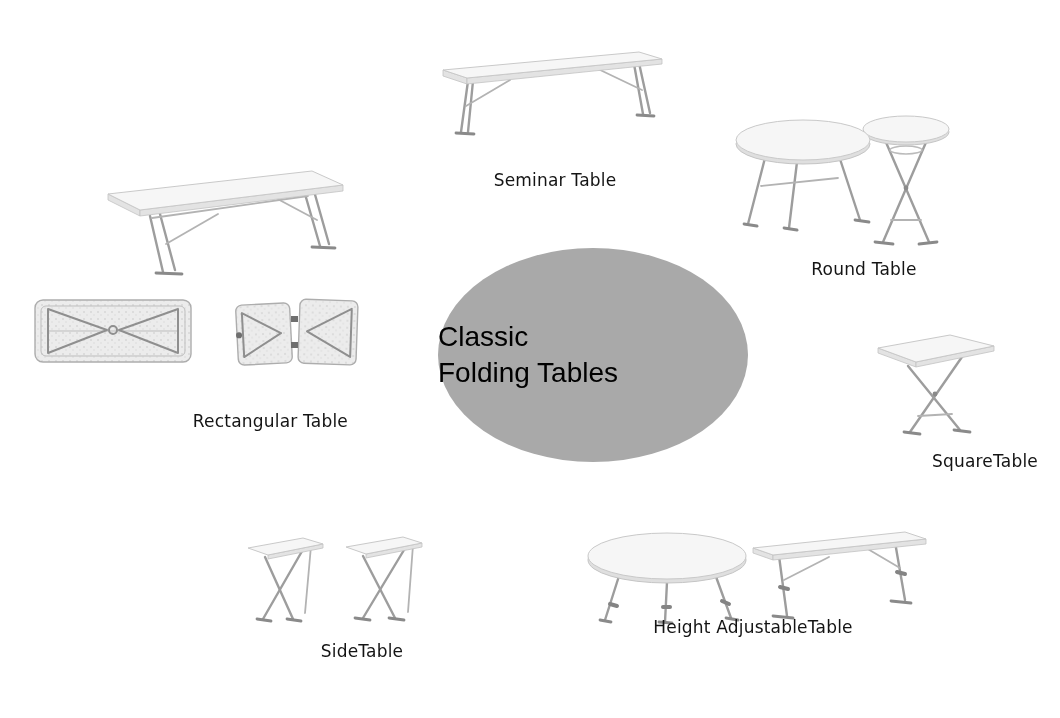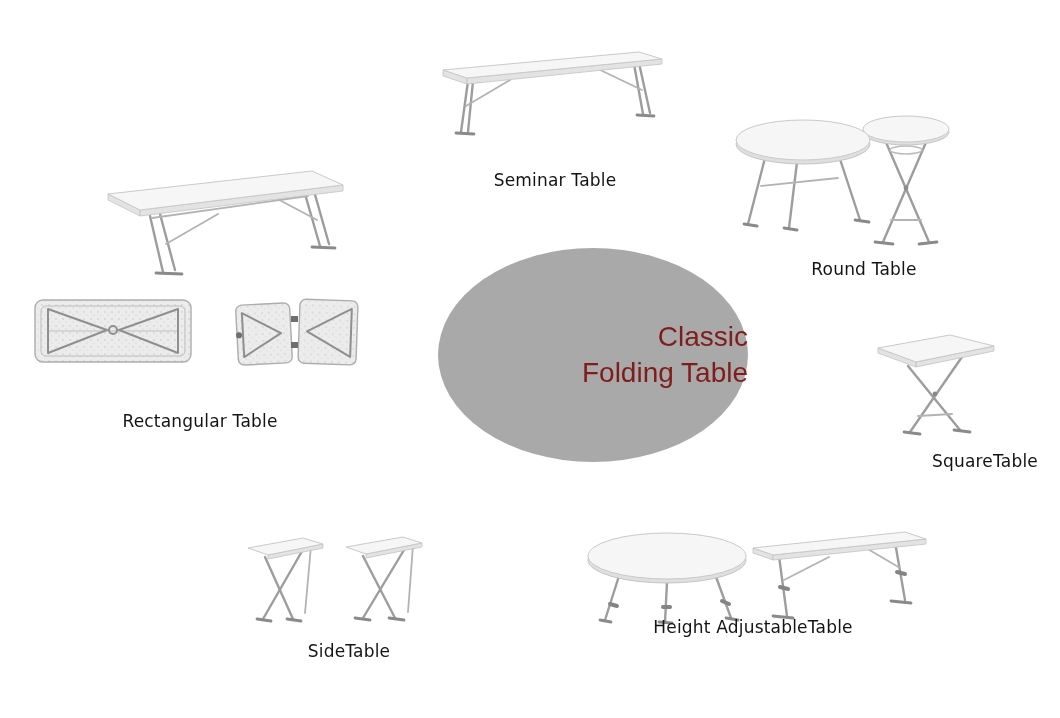--- a/index.html
+++ b/index.html
@@ -3,22 +3,22 @@
 <meta charset="utf-8">
 <style>
   * { margin:0; padding:0; box-sizing:border-box; }
   html,body { background:#ffffff; }
   body { font-family:"DejaVu Sans", sans-serif; }
   .canvas { position:relative; width:1060px; height:718px; background:#ffffff; overflow:hidden; margin:0 auto; }
   .figure { position:absolute; }
   .figure svg { display:block; width:100%; height:100%; }
   .label { position:absolute; text-align:center; font-size:17px; color:#141414; letter-spacing:0.2px; line-height:23px; }
   .badge { position:absolute; left:438px; top:248px; width:310px; height:214px; background:#a9a9a9;
-           border-radius:50%; display:flex; flex-direction:column; align-items:flex-end; justify-content:center;
-           color:#7f1d1d; font-family:"Liberation Sans", sans-serif; font-size:28px; line-height:1.3; font-weight:400; }
+           border-radius:50%; display:flex; flex-direction:column; align-items:flex-start; justify-content:center;
+           color:#000000; font-family:"Liberation Sans", sans-serif; font-size:28px; line-height:1.3; font-weight:400; }
   
   .top   { fill:#f6f6f6; stroke:#c9c9c9; stroke-width:1; }
   .edge  { fill:#e3e3e3; stroke:#c3c3c3; stroke-width:0.8; }
   .rim   { fill:#dfdfdf; stroke:#c5c5c5; stroke-width:1; }
   .leg   { stroke:#9d9d9d; stroke-width:2.4; fill:none; stroke-linecap:round; }
   .leg2  { stroke:#b3b3b3; stroke-width:1.8; fill:none; stroke-linecap:round; }
   .foot  { stroke:#8a8a8a; stroke-width:2.8; fill:none; stroke-linecap:round; }
   .collar{ stroke:#848484; stroke-width:4; fill:none; stroke-linecap:round; }
   .fold  { stroke:#8f8f8f; stroke-width:2; fill:none; stroke-linecap:round; }
   .foldlight { stroke:#bdbdbd; stroke-width:1; fill:none; }
@@ -125,26 +125,26 @@
       </g>
       <g transform="rotate(2 93 42)">
         <rect class="panel" x="66" y="10" width="58" height="64" rx="6" fill="url(#speckB)"></rect>
         <path class="fold" d="M118,18 L74,42 M118,66 L74,42 M118,18 L118,66"></path>
       </g>
       <rect class="hinge" x="58" y="26" width="7" height="6"></rect>
       <rect class="hinge" x="58" y="52" width="7" height="6"></rect>
     </svg>
   </div>
   <div class="label" style="left:52px; top:410px; width:296px;">
-    <span style="display:block;">Rectangular Table</span>
+    <span style="display:block;text-align:right;">Rectangular Table</span>
   </div>
 
   <div class="badge">
     <span>Classic</span>
-    <span>Folding Table</span>
+    <span>Folding Tables</span>
   </div>
 
   <div class="figure" style="left:860px; top:330px; width:145px; height:128px;">
     <svg viewBox="0 0 145 128">
       <path class="leg" d="M48,36 L100,100"></path>
         <path class="leg" d="M104,24 L50,102"></path>
       <circle class="pivot" cx="75" cy="64" r="2.4"></circle>
       <path class="leg2" d="M58,86 L92,84"></path>
       <path class="foot" d="M94,100 L110,102"></path>
         <path class="foot" d="M44,102 L60,104"></path>
@@ -168,21 +168,21 @@
 
       <path class="leg" d="M120,23 L152,85"></path>
         <path class="leg" d="M164,12 L120,85"></path>
       <path class="leg2" d="M170,12 L165,79"></path>
       <path class="foot" d="M112,85 L127,87"></path>
         <path class="foot" d="M146,85 L161,87"></path>
       <polygon class="edge" points="123,21 179,10 179,14 123,25"></polygon>
       <polygon class="top" points="103,14 160,4 179,10 123,21"></polygon>
     </svg>
   </div>
-  <div class="label" style="left:279px; top:640px; width:140px;">SideTable</div>
+  <div class="label" style="left:292px; top:640px; width:140px;">SideTable</div>
 
   <div class="figure" style="left:583px; top:524px; width:345px; height:104px;">
     <svg viewBox="0 0 345 104">
 
       <path class="leg" d="M36,52 L22,96"></path>
         <path class="leg" d="M84,58 L82,98"></path>
         <path class="leg" d="M132,50 L148,94"></path>
       <path class="collar" d="M27,80 L34,82"></path>
         <path class="collar" d="M80,83 L87,83"></path>
         <path class="collar" d="M139,77 L146,80"></path>

